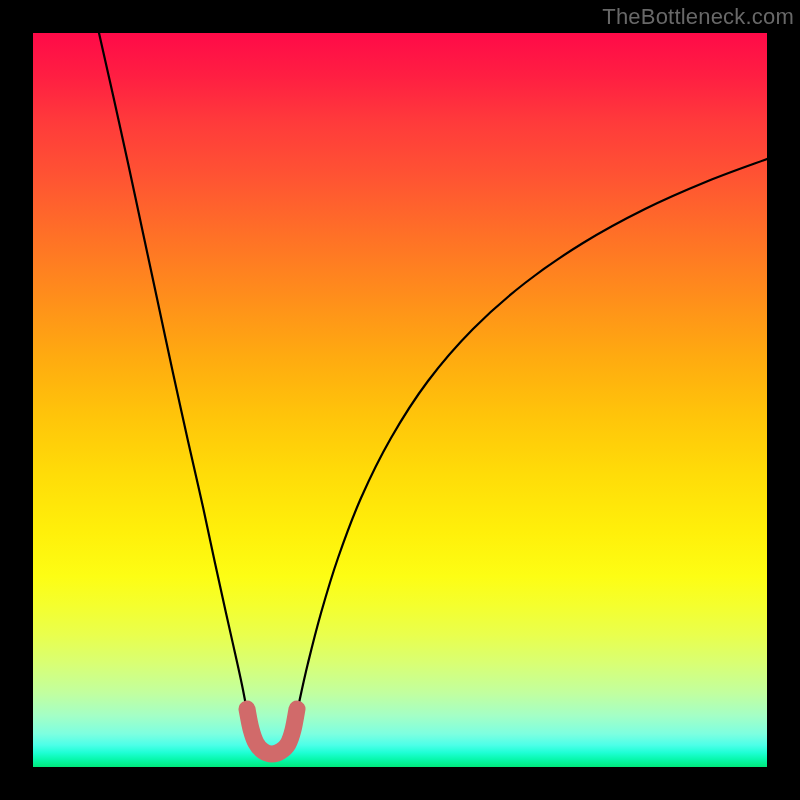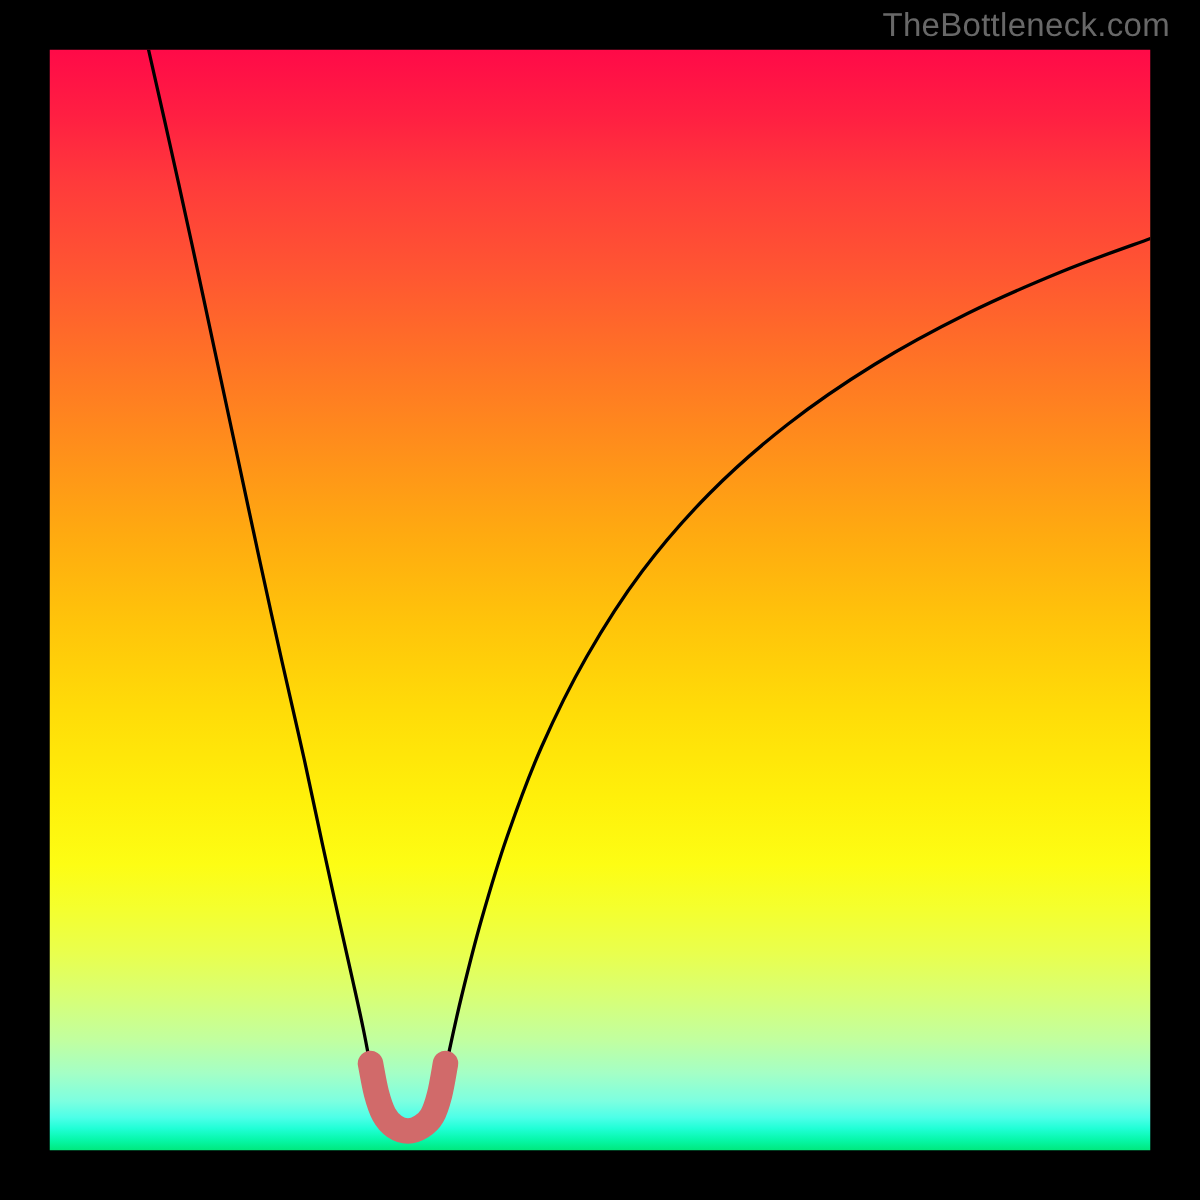--- a/index.html
+++ b/index.html
@@ -15,21 +15,21 @@
     position: absolute;
     left: 0;
     top: 0;
     width: 800px;
     height: 800px;
     background: #000;
   }
   .watermark {
     position: absolute;
     top: 4px;
-    right: 20px;
+    right: 6px;
     color: #686868;
     font-size: 22px;
     letter-spacing: 0.2px;
     font-weight: 400;
     z-index: 10;
   }
   .plot {
     position: absolute;
     left: 33px;
     top: 33px;

